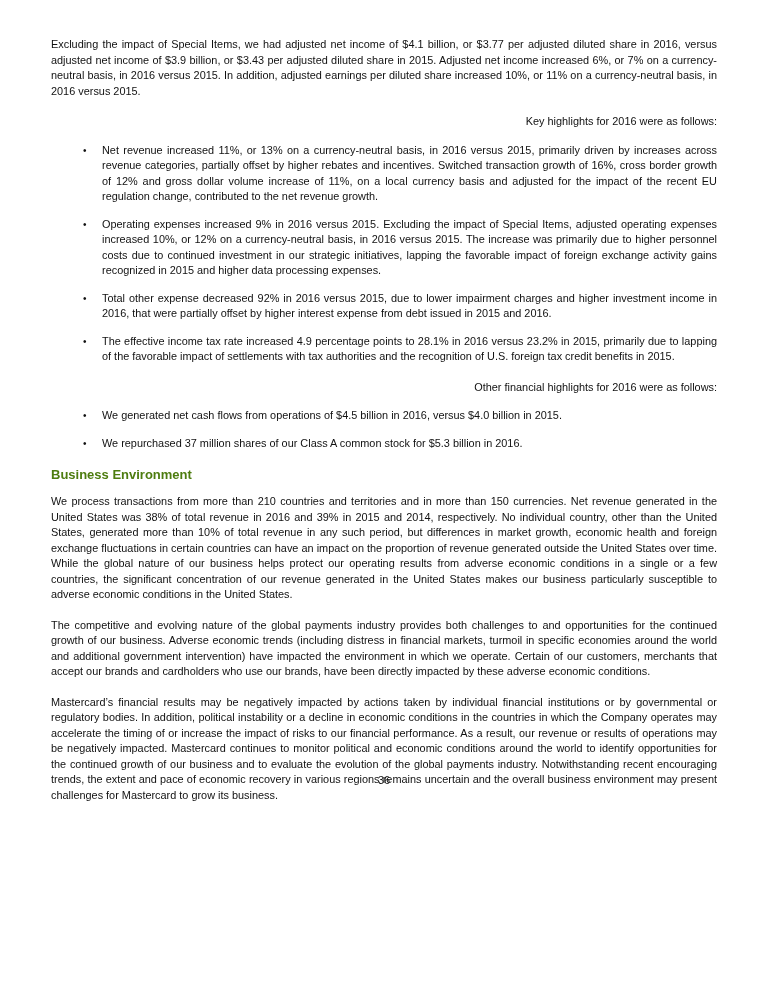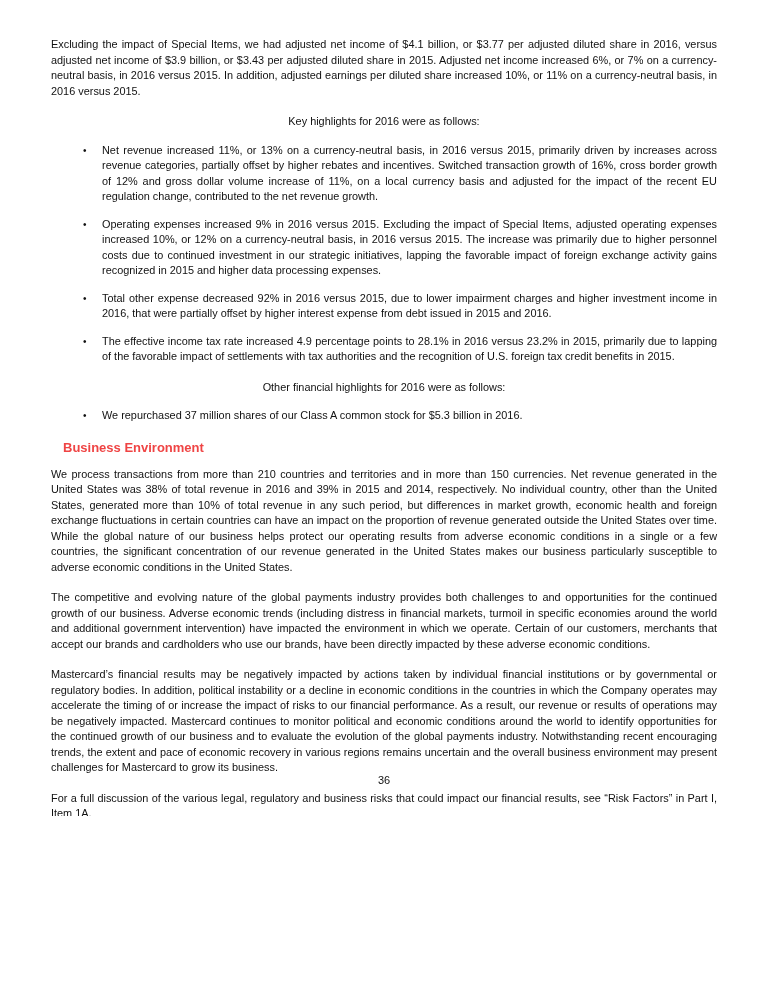--- a/index.html
+++ b/index.html
@@ -18,45 +18,45 @@
     font-size: 10.9px;
     line-height: 15.5px;
     padding: 37px 51px 0 51px;
   }
   p.body-para {
     margin: 0 0 15px 0;
     text-align: justify;
   }
   p.lead-in {
     margin: 0 0 13px 0;
-    text-align: center;
+    text-align: right;
   }
   ul.bullet-list {
     margin: 0 0 15px 0;
     padding: 0 0 0 51px;
     list-style: none;
   }
   ul.bullet-list li {
     position: relative;
     margin: 12px 0 11px 0;
     text-align: justify;
   }
   ul.bullet-list li::before {
     content: "\2022";
     position: absolute;
     left: -19px;
     top: 0;
     font-size: 10px;
   }
   h2.section-heading {
-    margin: 5px 0 11px 12px;
+    margin: 5px 0 11px 0;
     font-size: 13px;
     line-height: 17px;
     font-weight: bold;
-    color: #ef4444;
+    color: #4d7c0f;
   }
   .page-footer {
     position: absolute;
     left: 0;
     bottom: 28px;
     width: 100%;
     text-align: center;
     font-size: 11px;
     color: #111111;
   }
@@ -73,20 +73,21 @@
   <ul class="bullet-list">
     <li>Net revenue increased 11%, or 13% on a currency-neutral basis, in 2016 versus 2015, primarily driven by increases across revenue categories, partially offset by higher rebates and incentives.  Switched transaction growth of 16%, cross border growth of 12% and gross dollar volume increase of 11%, on a local currency basis and adjusted for the impact of the recent EU regulation change, contributed to the net revenue growth.</li>
     <li>Operating expenses increased 9% in 2016 versus 2015.  Excluding the impact of Special Items, adjusted operating expenses increased 10%, or 12% on a currency-neutral basis, in 2016 versus 2015.  The increase was primarily due to higher personnel costs due to continued investment in our strategic initiatives, lapping the favorable impact of foreign exchange activity gains recognized in 2015 and higher data processing expenses.</li>
     <li>Total other expense decreased 92% in 2016 versus 2015, due to lower impairment charges and higher investment income in 2016, that were partially offset by higher interest expense from debt issued in 2015 and 2016.</li>
     <li>The effective income tax rate increased 4.9 percentage points to 28.1% in 2016 versus 23.2% in 2015, primarily due to lapping of the favorable impact of settlements with tax authorities and the recognition of U.S. foreign tax credit benefits in 2015.</li>
   </ul>
 
   <p class="lead-in">Other financial highlights for 2016 were as follows:</p>
 
   <ul class="bullet-list">
+    <li>We generated net cash flows from operations of $4.5 billion in 2016, versus $4.0 billion in 2015.</li>
     <li>We repurchased 37 million shares of our Class A common stock for $5.3 billion in 2016.</li>
   </ul>
 
   <h2 class="section-heading">Business Environment</h2>
 
   <p class="body-para">We process transactions from more than 210 countries and territories and in more than 150 currencies.  Net revenue generated in the United States was 38% of total revenue in 2016 and 39% in 2015 and 2014, respectively.  No individual country, other than the United States, generated more than 10% of total revenue in any such period, but differences in market growth, economic health and foreign exchange fluctuations in certain countries can have an impact on the proportion of revenue generated outside the United States over time.  While the global nature of our business helps protect our operating results from adverse economic conditions in a single or a few countries, the significant concentration of our revenue generated in the United States makes our business particularly susceptible to adverse economic conditions in the United States.</p>
   <p class="body-para">The competitive and evolving nature of the global payments industry provides both challenges to and opportunities for the continued growth of our business.  Adverse economic trends (including distress in financial markets, turmoil in specific economies around the world and additional government intervention) have impacted the environment in which we operate.  Certain of our customers, merchants that accept our brands and cardholders who use our brands, have been directly impacted by these adverse economic conditions.</p>
   <p class="body-para">Mastercard’s financial results may be negatively impacted by actions taken by individual financial institutions or by governmental or regulatory bodies.  In addition, political instability or a decline in economic conditions in the countries in which the Company operates may accelerate the timing of or increase the impact of risks to our financial performance.  As a result, our revenue or results of operations may be negatively impacted.  Mastercard continues to monitor political and economic conditions around the world to identify opportunities for the continued growth of our business and to evaluate the evolution of the global payments industry.  Notwithstanding recent encouraging trends, the extent and pace of economic recovery in various regions remains uncertain and the overall business environment may present challenges for Mastercard to grow its business.</p>
   <p class="body-para">For a full discussion of the various legal, regulatory and business risks that could impact our financial results, see “Risk Factors” in Part I, Item 1A.</p>
 

